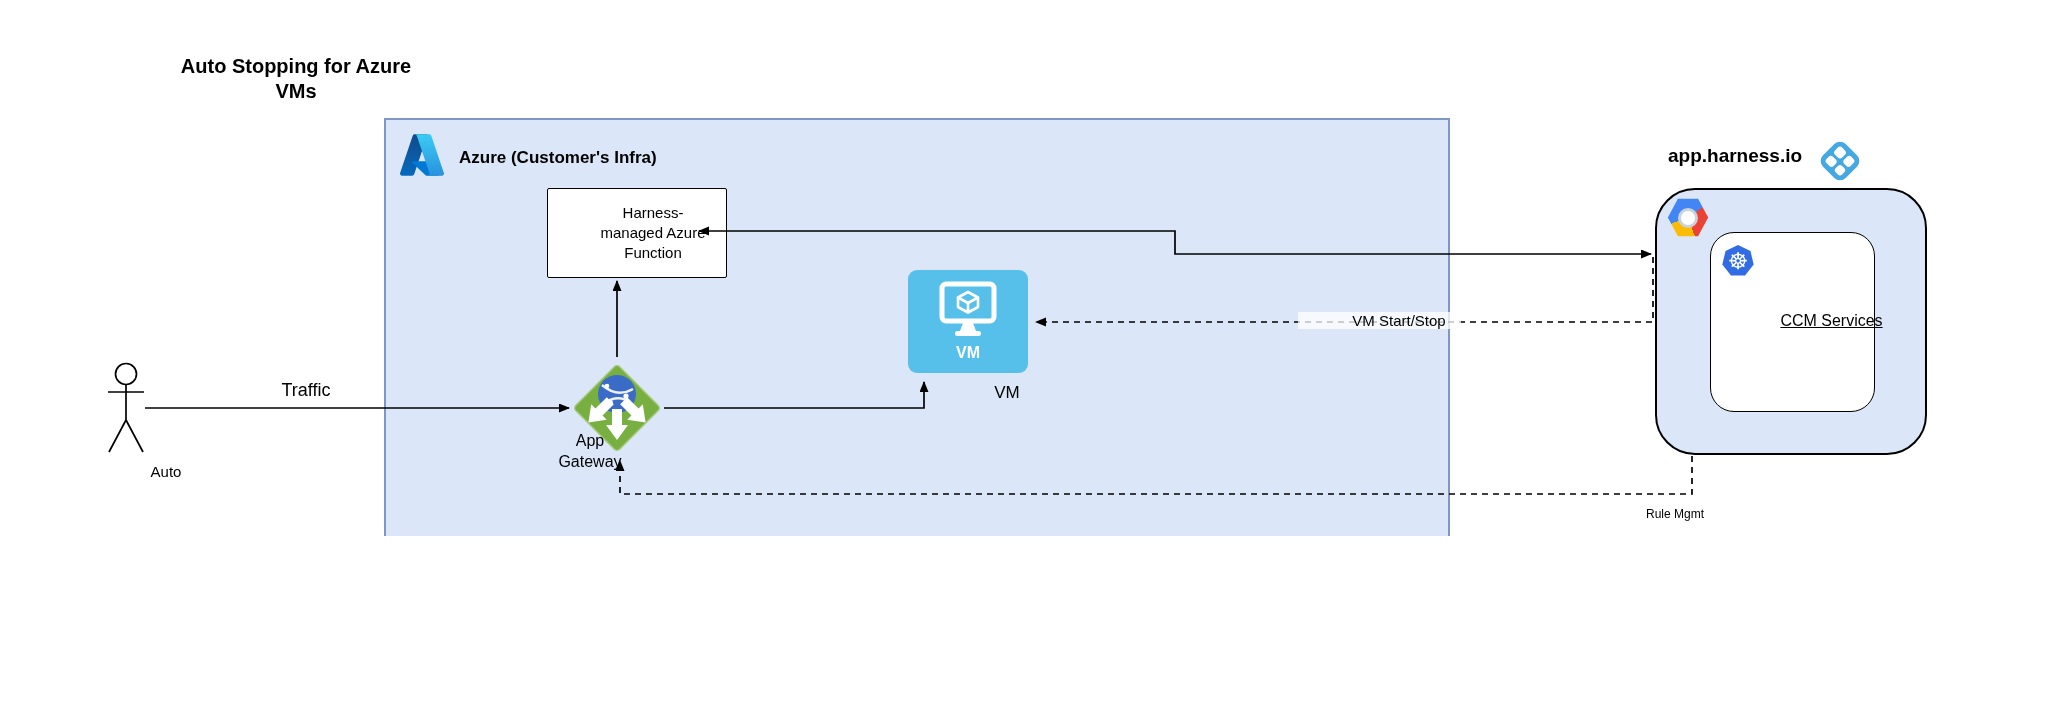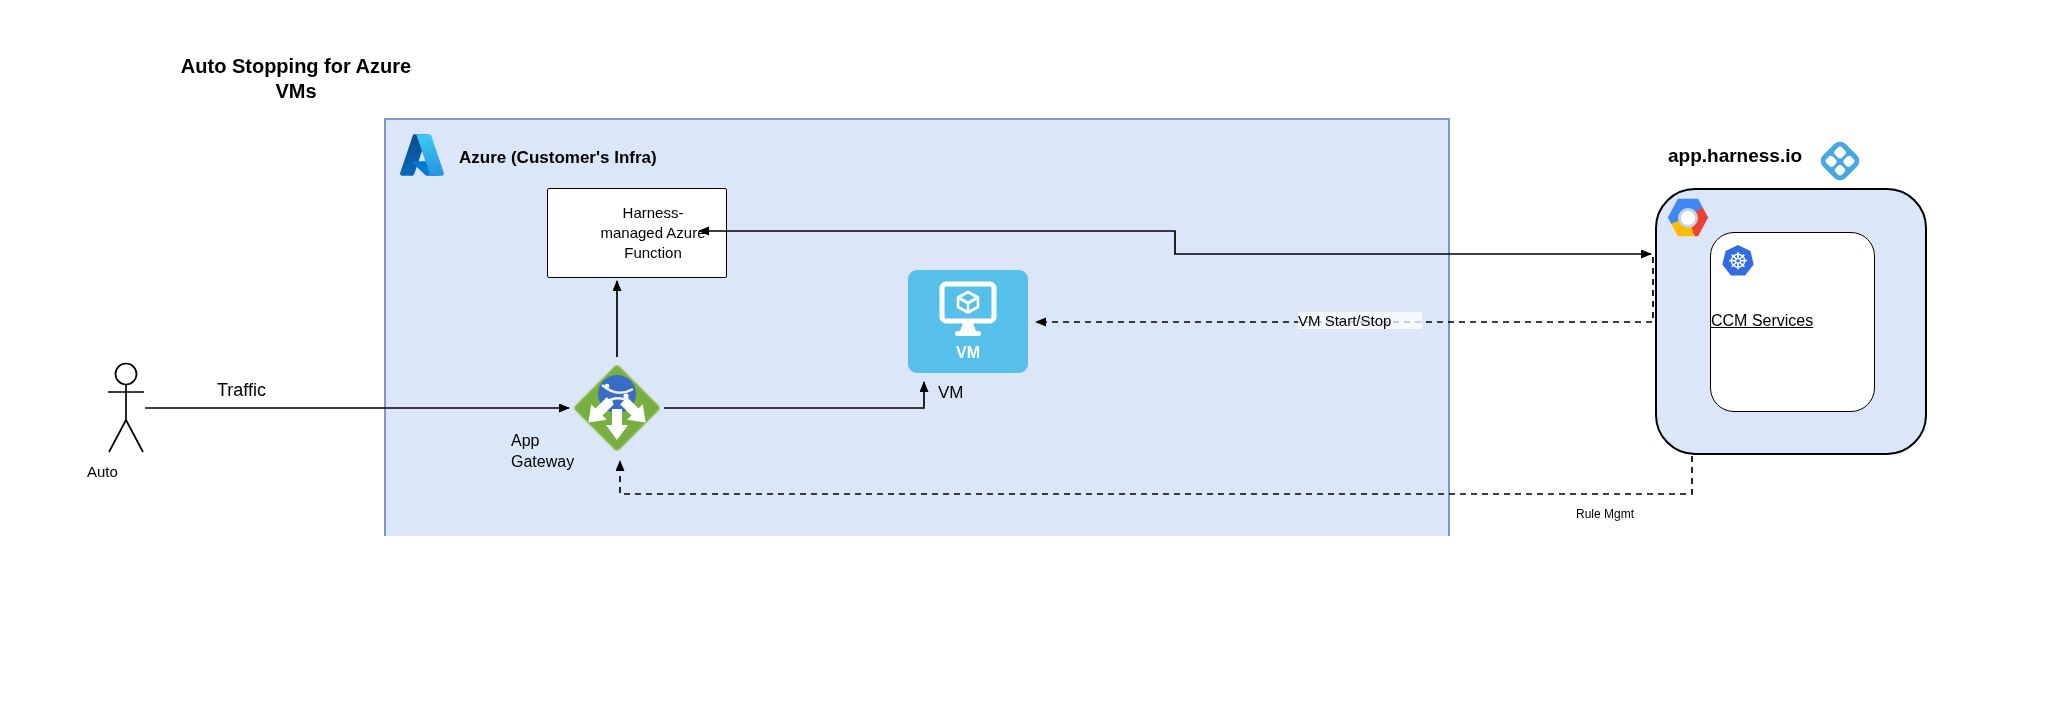--- a/index.html
+++ b/index.html
@@ -1,19 +1,19 @@
 <!DOCTYPE html>
 <html style="--canvas_bg: #ffffff; --azure_box_fill: #dbe6f9; --azure_box_stroke: #8096c4; --vm_fill: #57c0ea; --gateway_green: #77b041; --gateway_rim: #a4ca7c; --globe_blue: #3a6bc6; --harness_blue: #45a8e2; --k8s_blue: #326ce5; --gcp_blue: #4285f4; --gcp_red: #ea4335; --gcp_yellow: #fbbc05; --line_color: #000000;"><head>
 <meta charset="utf-8">
 <style>
   html,body{margin:0;padding:0;background:#fff;}
   #stage{position:relative;width:2066px;height:536px;background:var(--canvas_bg,#fff);
          font-family:"Liberation Sans",sans-serif;color:#000;overflow:hidden;}
   .abs{position:absolute;}
-  .ctr{}
+  .ctr{text-align:center;padding-left:39px;}
   
   .title{left:171px;top:54px;width:250px;font-size:20px;font-weight:bold;line-height:25px;text-align:center;}
   
   .azure-box{left:384px;top:118px;width:1066px;height:555px;box-sizing:border-box;
              background:var(--azure_box_fill);border:2px solid var(--azure_box_stroke);}
   .azure-logo{left:398px;top:131px;width:48px;height:48px;}
   .azure-label{left:459px;top:148px;font-size:17px;font-weight:bold;}
   
   .fn-box{left:547px;top:188px;width:146px;height:88px;background:#fff;border:1.5px solid #000;border-radius:2px;
           display:flex;align-items:center;justify-content:center;padding-left:32px;}

